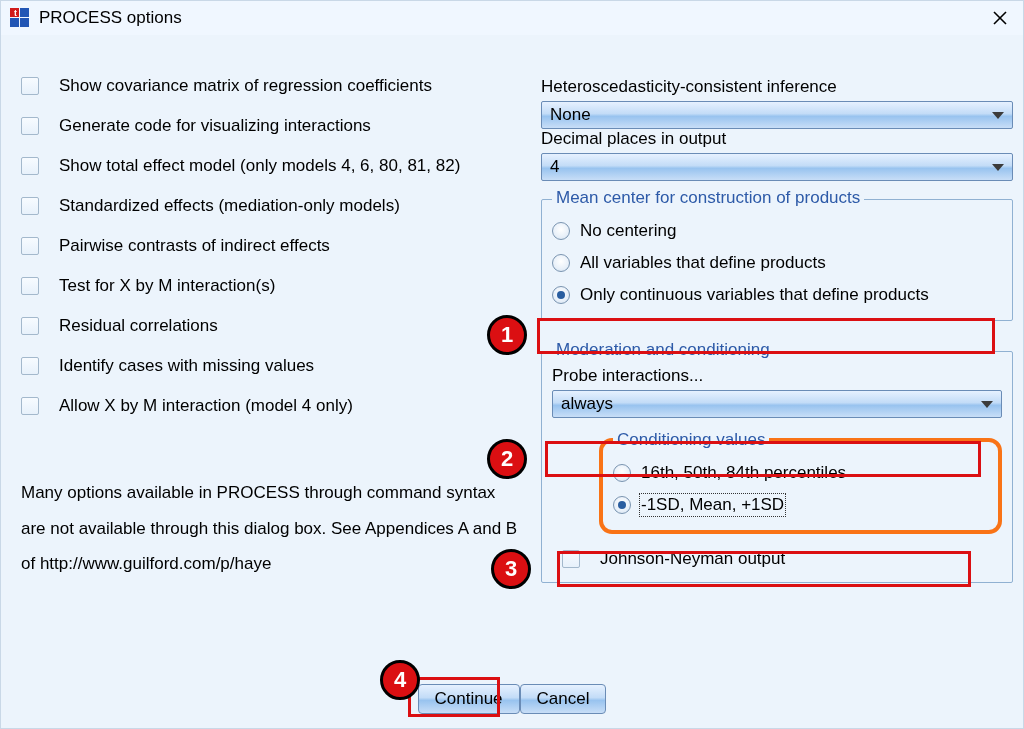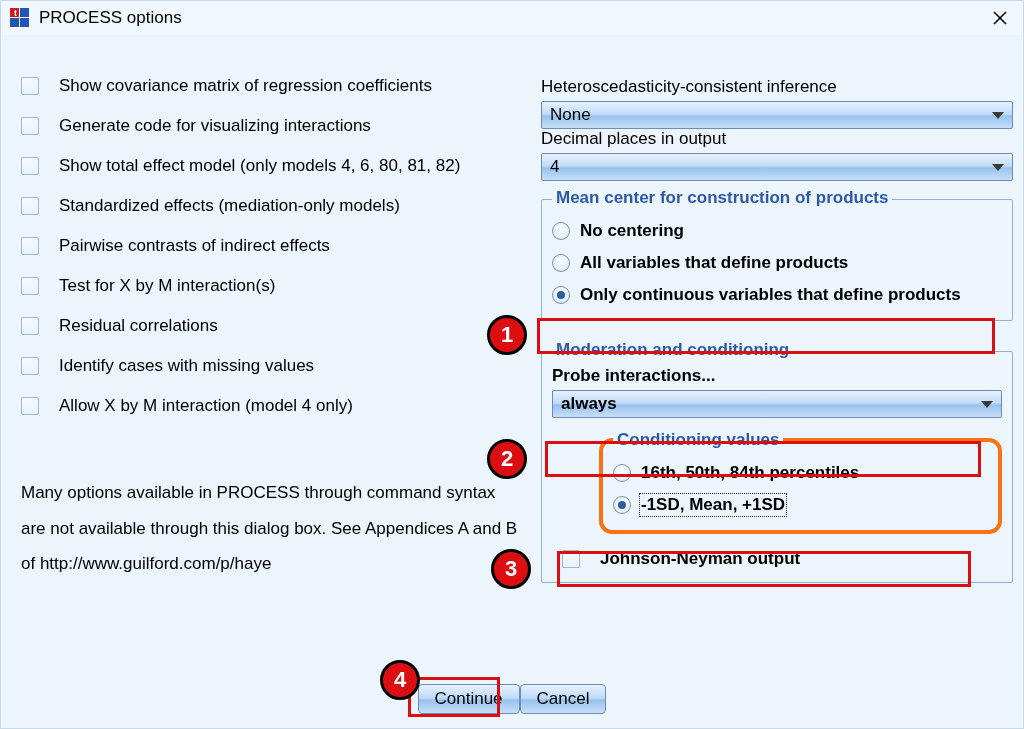--- a/index.html
+++ b/index.html
@@ -103,21 +103,20 @@
     right: 8px;
     top: 50%;
     transform: translateY(-50%);
   }
   .group {
     position: relative;
     border: 1px solid #90b1d2;
     border-radius: 2px;
     padding: 14px 10px 12px 10px;
     margin-top: 18px;
-    font-weight: bold;
   }
   .group .legend {
     position: absolute;
     top: -12px;
     left: 10px;
     padding: 0 4px;
     background: #ecf4fc;
     color: #2d5aa8;
   }
   .radio-row {

